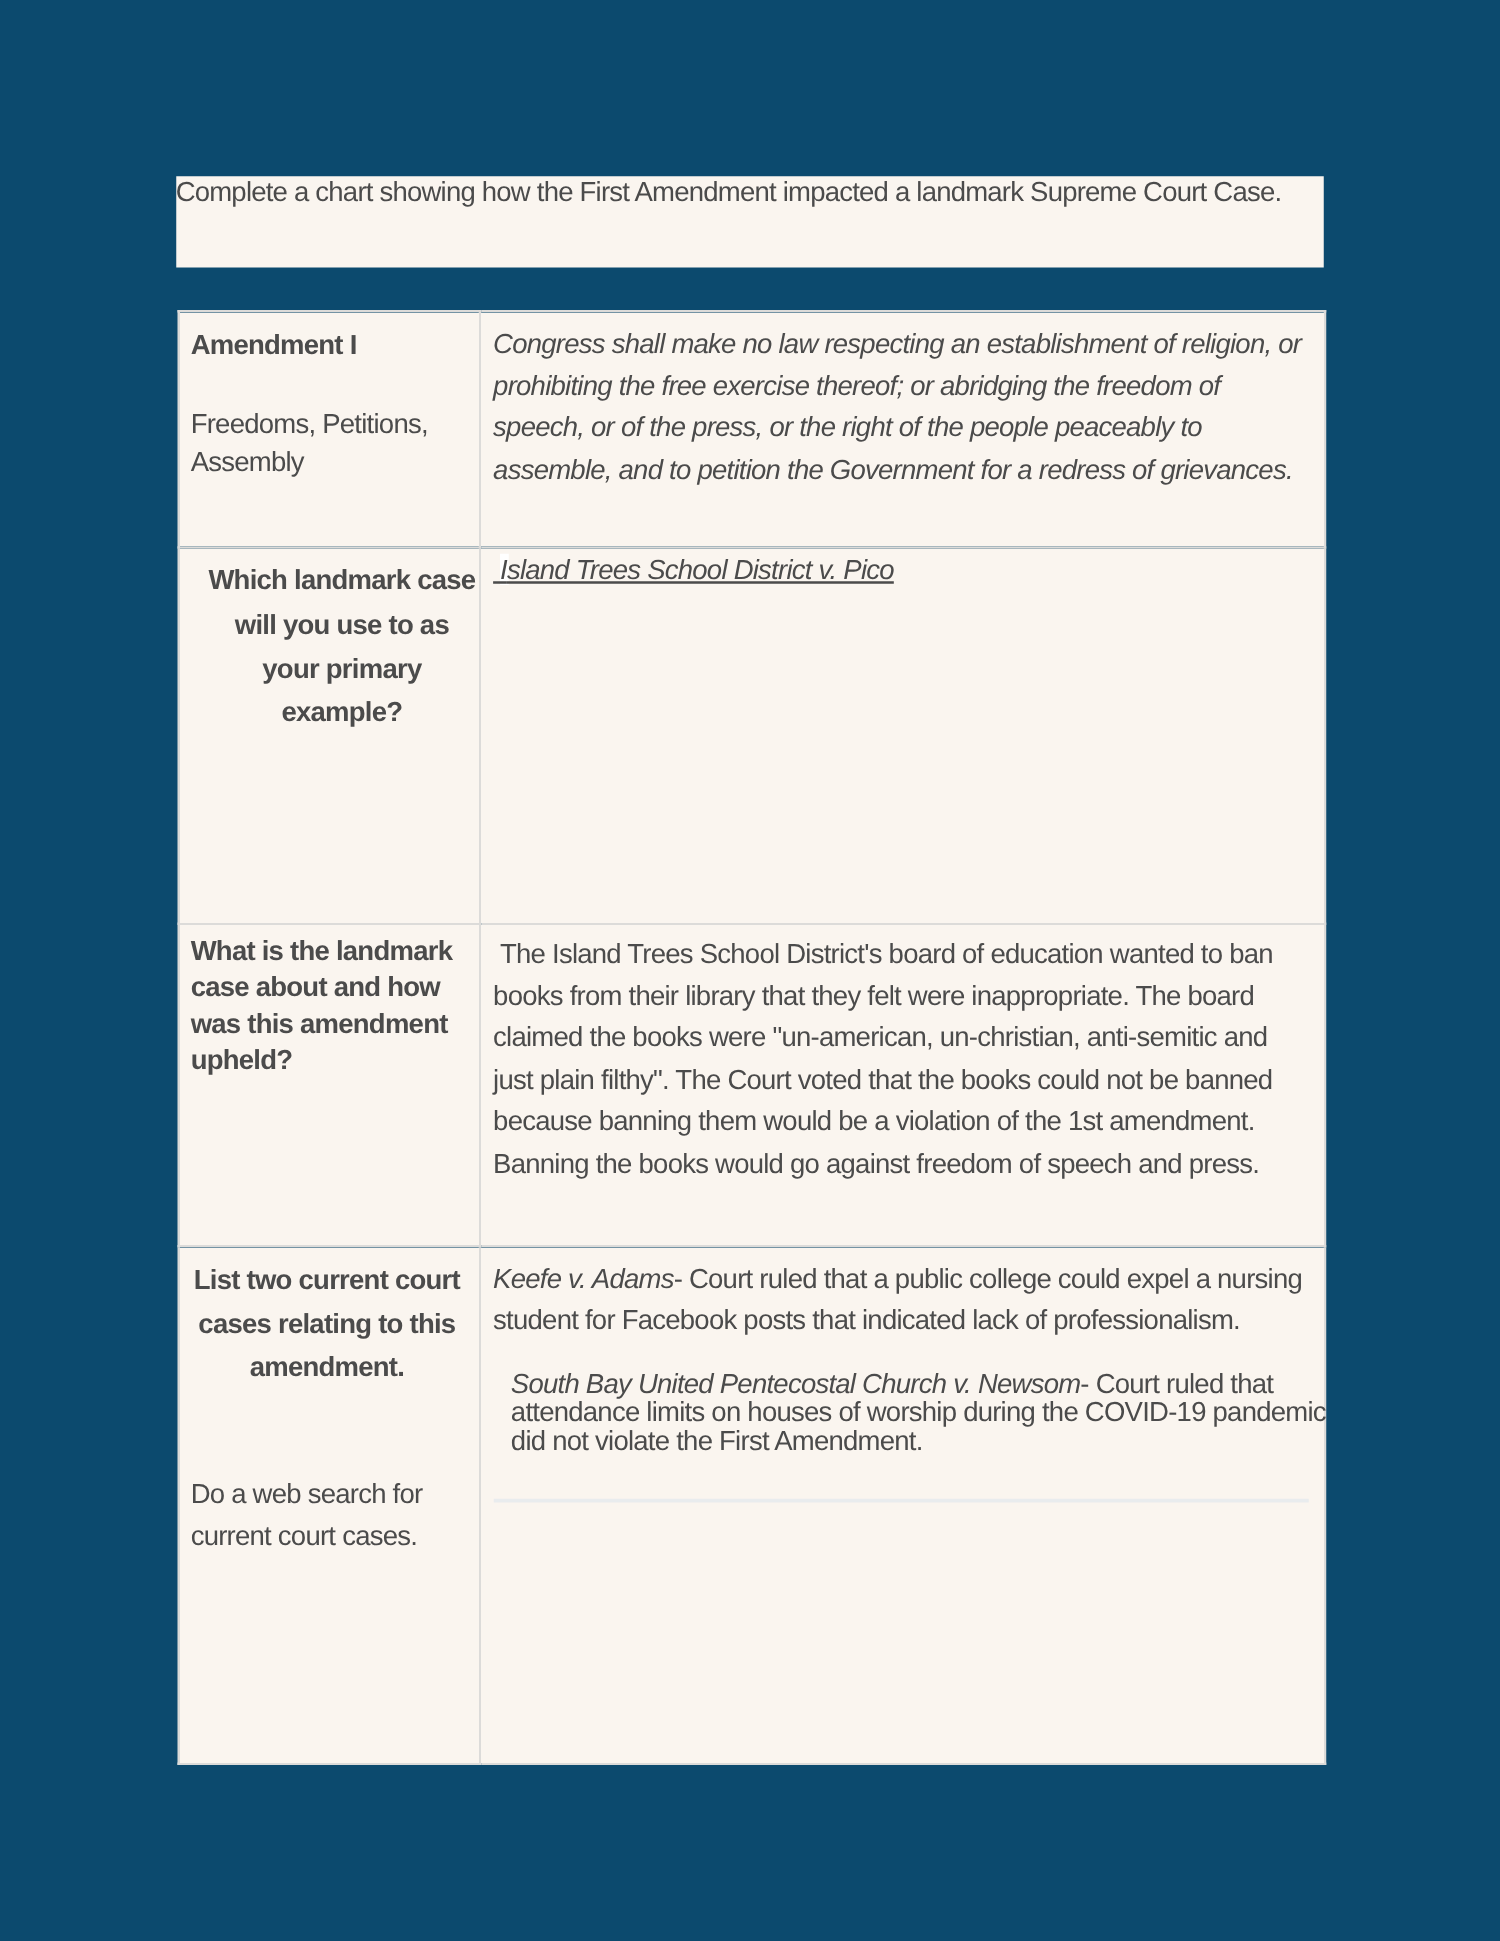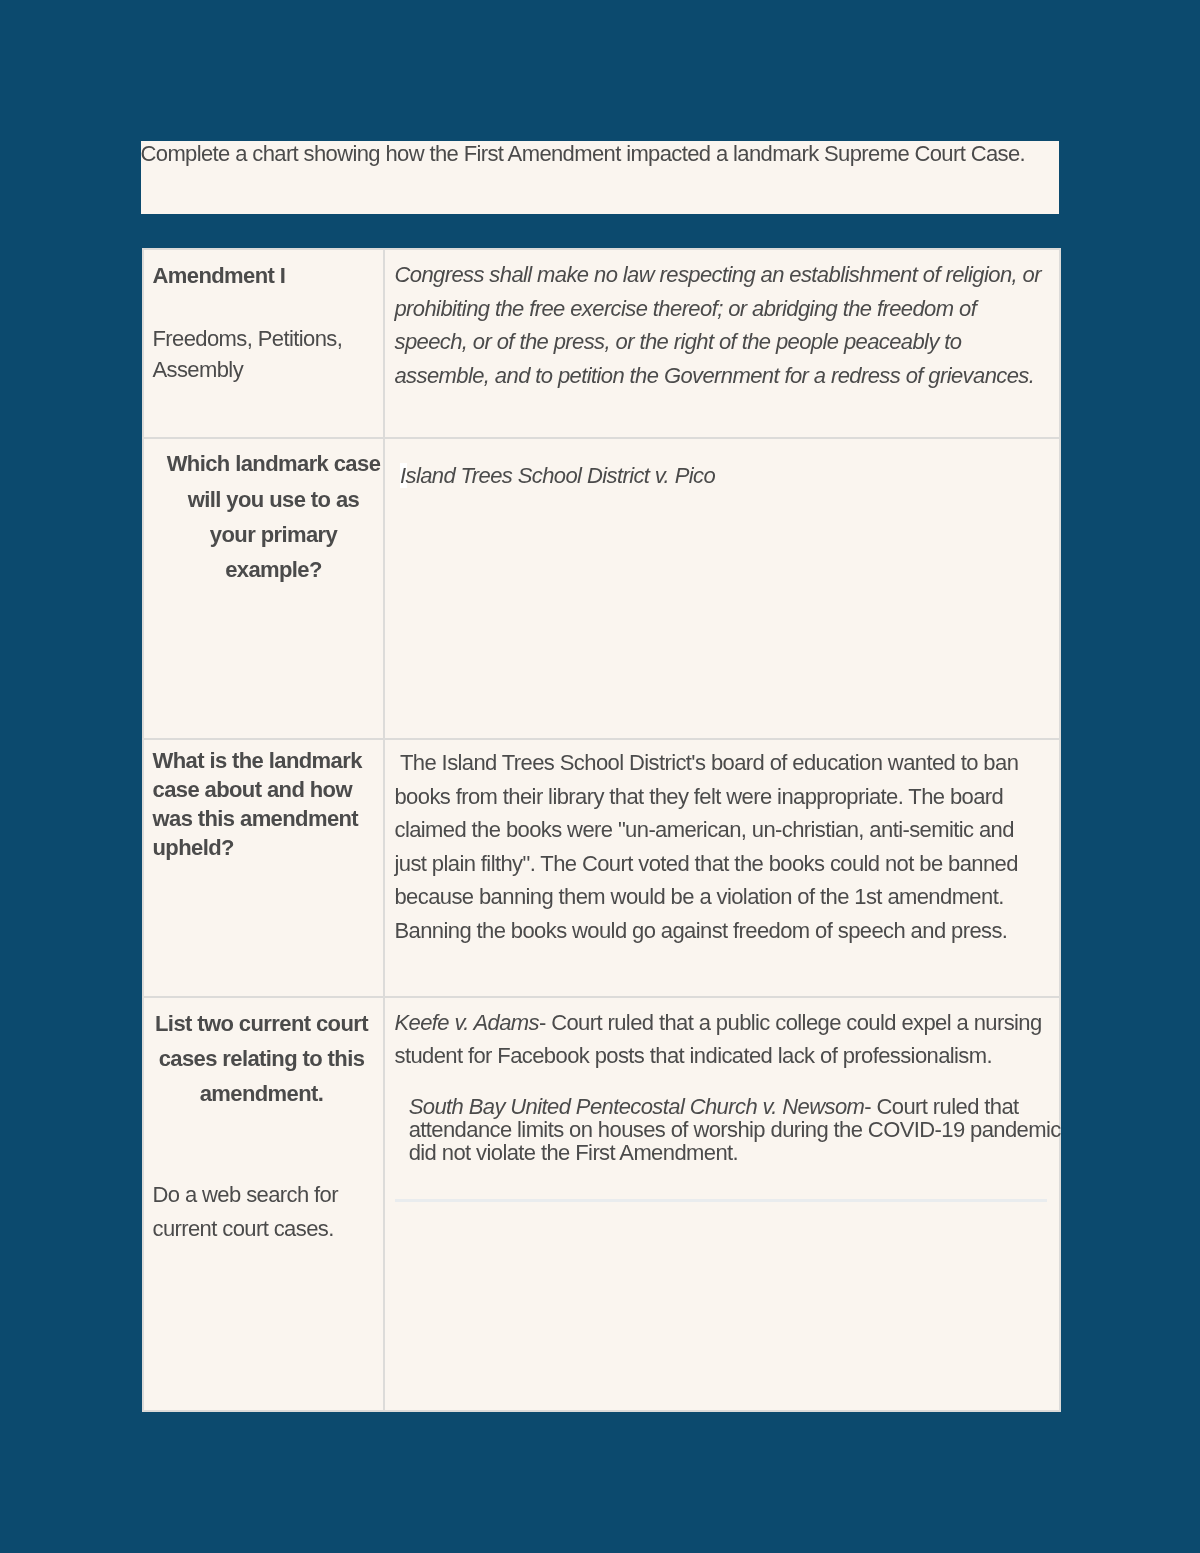--- a/index.html
+++ b/index.html
@@ -62,21 +62,21 @@
       </td>
     </tr>
 
     <tr style="height:301px">
       <td>
         <div class="cellbox" style="left:21px;top:7.3px;width:218px;line-height:35.3px;letter-spacing:-0.6px;text-align:center;">
           <p class="b">Which landmark case will you use to as your primary example?</p>
         </div>
       </td>
       <td>
-        <div class="cellbox" style="left:9.8px;top:20px;width:654px;line-height:33.5px;letter-spacing:-0.6px;">
+        <div class="cellbox" style="left:9.8px;top:0;width:654px;line-height:33.5px;letter-spacing:-0.6px;text-decoration:underline;">
           <p class="ital"><span>&nbsp;</span><span class="wspan">I</span><span>sland Trees School District v. Pico</span></p>
         </div>
       </td>
     </tr>
 
     <tr style="height:258px">
       <td>
         <div class="cellbox" style="left:9.0px;top:5.9px;width:218px;line-height:29px;letter-spacing:-0.6px;">
           <p class="b">What is the landmark case about and how was this amendment upheld?</p>
         </div>

